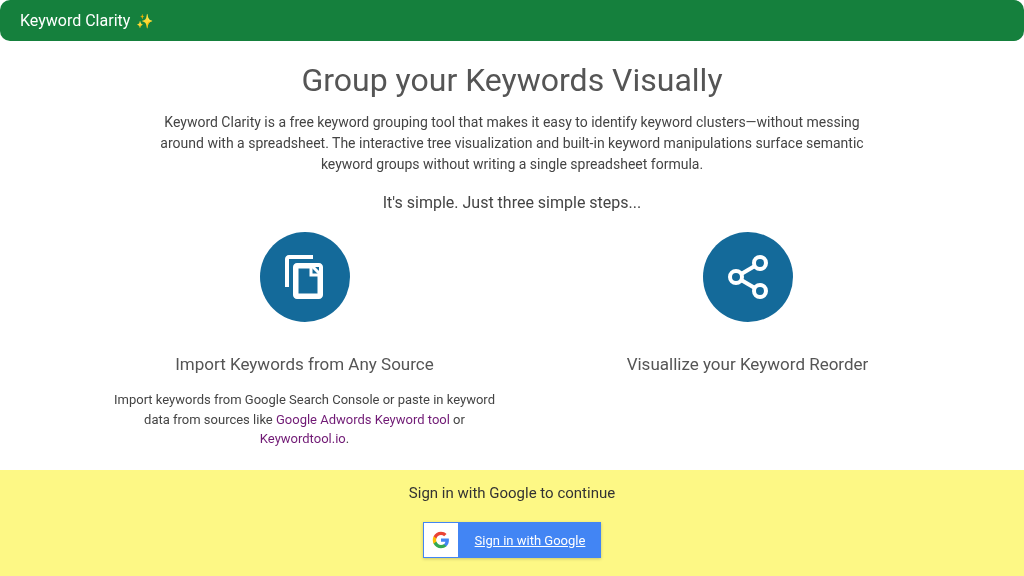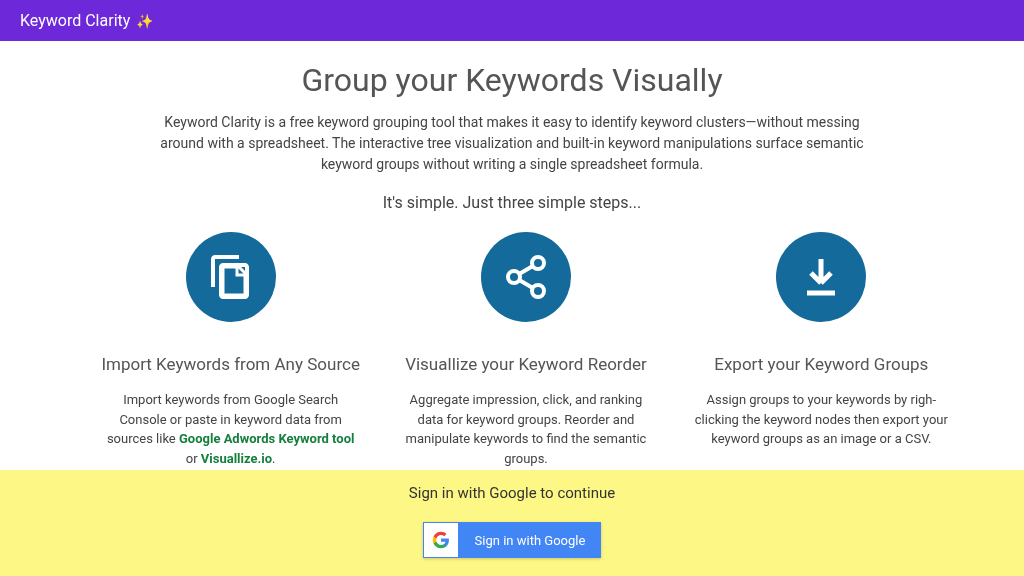--- a/index.html
+++ b/index.html
@@ -8,27 +8,28 @@
       box-sizing: border-box;
     }
     body {
       font-family: -apple-system, BlinkMacSystemFont, 'Segoe UI', Roboto, Helvetica, Arial, sans-serif;
       width: 1024px;
       height: 576px;
       overflow: hidden;
       color: #333;
     }
     .header {
-      background-color: #6d28d9;
+      background-color: #15803d;
       color: white;
       padding: 11px 20px;
       font-size: 16px;
       display: flex;
       align-items: center;
       gap: 6px;
+      border-radius: 10px;
     }
     .sparkle-icon {
       font-size: 14px;
     }
     .main-content {
       padding: 20px 70px 0 70px;
       text-align: center;
     }
     .page-title {
       font-size: 32px;
@@ -80,23 +81,22 @@
       color: #555;
       margin-bottom: 16px;
     }
     .step-desc {
       font-size: 13px;
       color: #444;
       line-height: 1.5;
       padding: 0 5px;
     }
     .step-desc a {
-      color: #15803d;
+      color: #701a75;
       text-decoration: none;
-      font-weight: bold;
     }
     .signin-bar {
       background-color: #fdf885;
       padding: 14px 0 18px 0;
       text-align: center;
       position: absolute;
       bottom: 0;
       width: 100%;
     }
     .signin-label {
@@ -124,20 +124,21 @@
       align-items: center;
       justify-content: center;
       margin: 1px;
     }
     .google-icon-box svg {
       width: 18px;
       height: 18px;
     }
     .google-button-text {
       padding: 0 16px;
+      text-decoration: underline;
     }
   </style>
 </head>
 <body>
 
 <div class="header">
   <span>Keyword Clarity</span>
   <span class="sparkle-icon">✨</span>
 </div>
 
@@ -150,47 +151,37 @@
     <div class="step">
       <div class="icon-circle">
         <svg viewBox="0 0 24 24">
           <path d="M16 1H4c-1.1 0-2 .9-2 2v14h2V3h12V1zm3 4H8c-1.1 0-2 .9-2 2v14c0 1.1.9 2 2 2h11c1.1 0 2-.9 2-2V7c0-1.1-.9-2-2-2zm0 16H8V7h11v14z" fill="white"></path>
           <path d="M8 7h8l3 3v11H8z" fill="none" stroke="white" stroke-width="1.5"></path>
           <path d="M15 7v4h4" fill="none" stroke="white" stroke-width="1.5"></path>
         </svg>
       </div>
       <h3 class="step-title">Import Keywords from Any Source</h3>
       <p class="step-desc">
-        <span>Import keywords from Google Search Console or paste in keyword data from sources like </span><a href="#">Google Adwords Keyword tool</a><span> or </span><a href="#">Visuallize.io</a><span>.</span>
+        <span>Import keywords from Google Search Console or paste in keyword data from sources like </span><a href="#">Google Adwords Keyword tool</a><span> or </span><a href="#">Keywordtool.io</a><span>.</span>
       </p>
     </div>
 
     <div class="step">
       <div class="icon-circle">
         <svg viewBox="0 0 24 24">
           <circle cx="18" cy="5" r="3" fill="none" stroke="white" stroke-width="2"></circle>
           <circle cx="6" cy="12" r="3" fill="none" stroke="white" stroke-width="2"></circle>
           <circle cx="18" cy="19" r="3" fill="none" stroke="white" stroke-width="2"></circle>
           <line x1="8.6" y1="10.5" x2="15.4" y2="6.5" stroke="white" stroke-width="2"></line>
           <line x1="8.6" y1="13.5" x2="15.4" y2="17.5" stroke="white" stroke-width="2"></line>
         </svg>
       </div>
       <h3 class="step-title">Visuallize your Keyword Reorder</h3>
-      <p class="step-desc">Aggregate impression, click, and ranking data for keyword groups. Reorder and manipulate keywords to find the semantic groups.</p>
     </div>
 
-    <div class="step">
-      <div class="icon-circle">
-        <svg viewBox="0 0 24 24">
-          <path d="M12 3v12m0 0l-5-5m5 5l5-5M5 20h14" fill="none" stroke="white" stroke-width="2.5" stroke-linecap="butt"></path>
-        </svg>
-      </div>
-      <h3 class="step-title">Export your Keyword Groups</h3>
-      <p class="step-desc">Assign groups to your keywords by righ-clicking the keyword nodes then export your keyword groups as an image or a CSV.</p>
-    </div>
   </div>
 </div>
 
 <div class="signin-bar">
   <p class="signin-label">Sign in with Google to continue</p>
   <button class="google-button">
     <span class="google-icon-box">
       <svg viewBox="0 0 48 48">
         <path fill="#4285F4" d="M45.12 24.5c0-1.56-.14-3.06-.4-4.5H24v8.51h11.84c-.51 2.75-2.06 5.08-4.39 6.64v5.52h7.11c4.16-3.83 6.56-9.47 6.56-16.17z"></path>
         <path fill="#34A853" d="M24 46c5.94 0 10.92-1.97 14.56-5.33l-7.11-5.52c-1.97 1.32-4.49 2.1-7.45 2.1-5.73 0-10.58-3.87-12.31-9.07H4.34v5.7C7.96 41.07 15.4 46 24 46z"></path>

